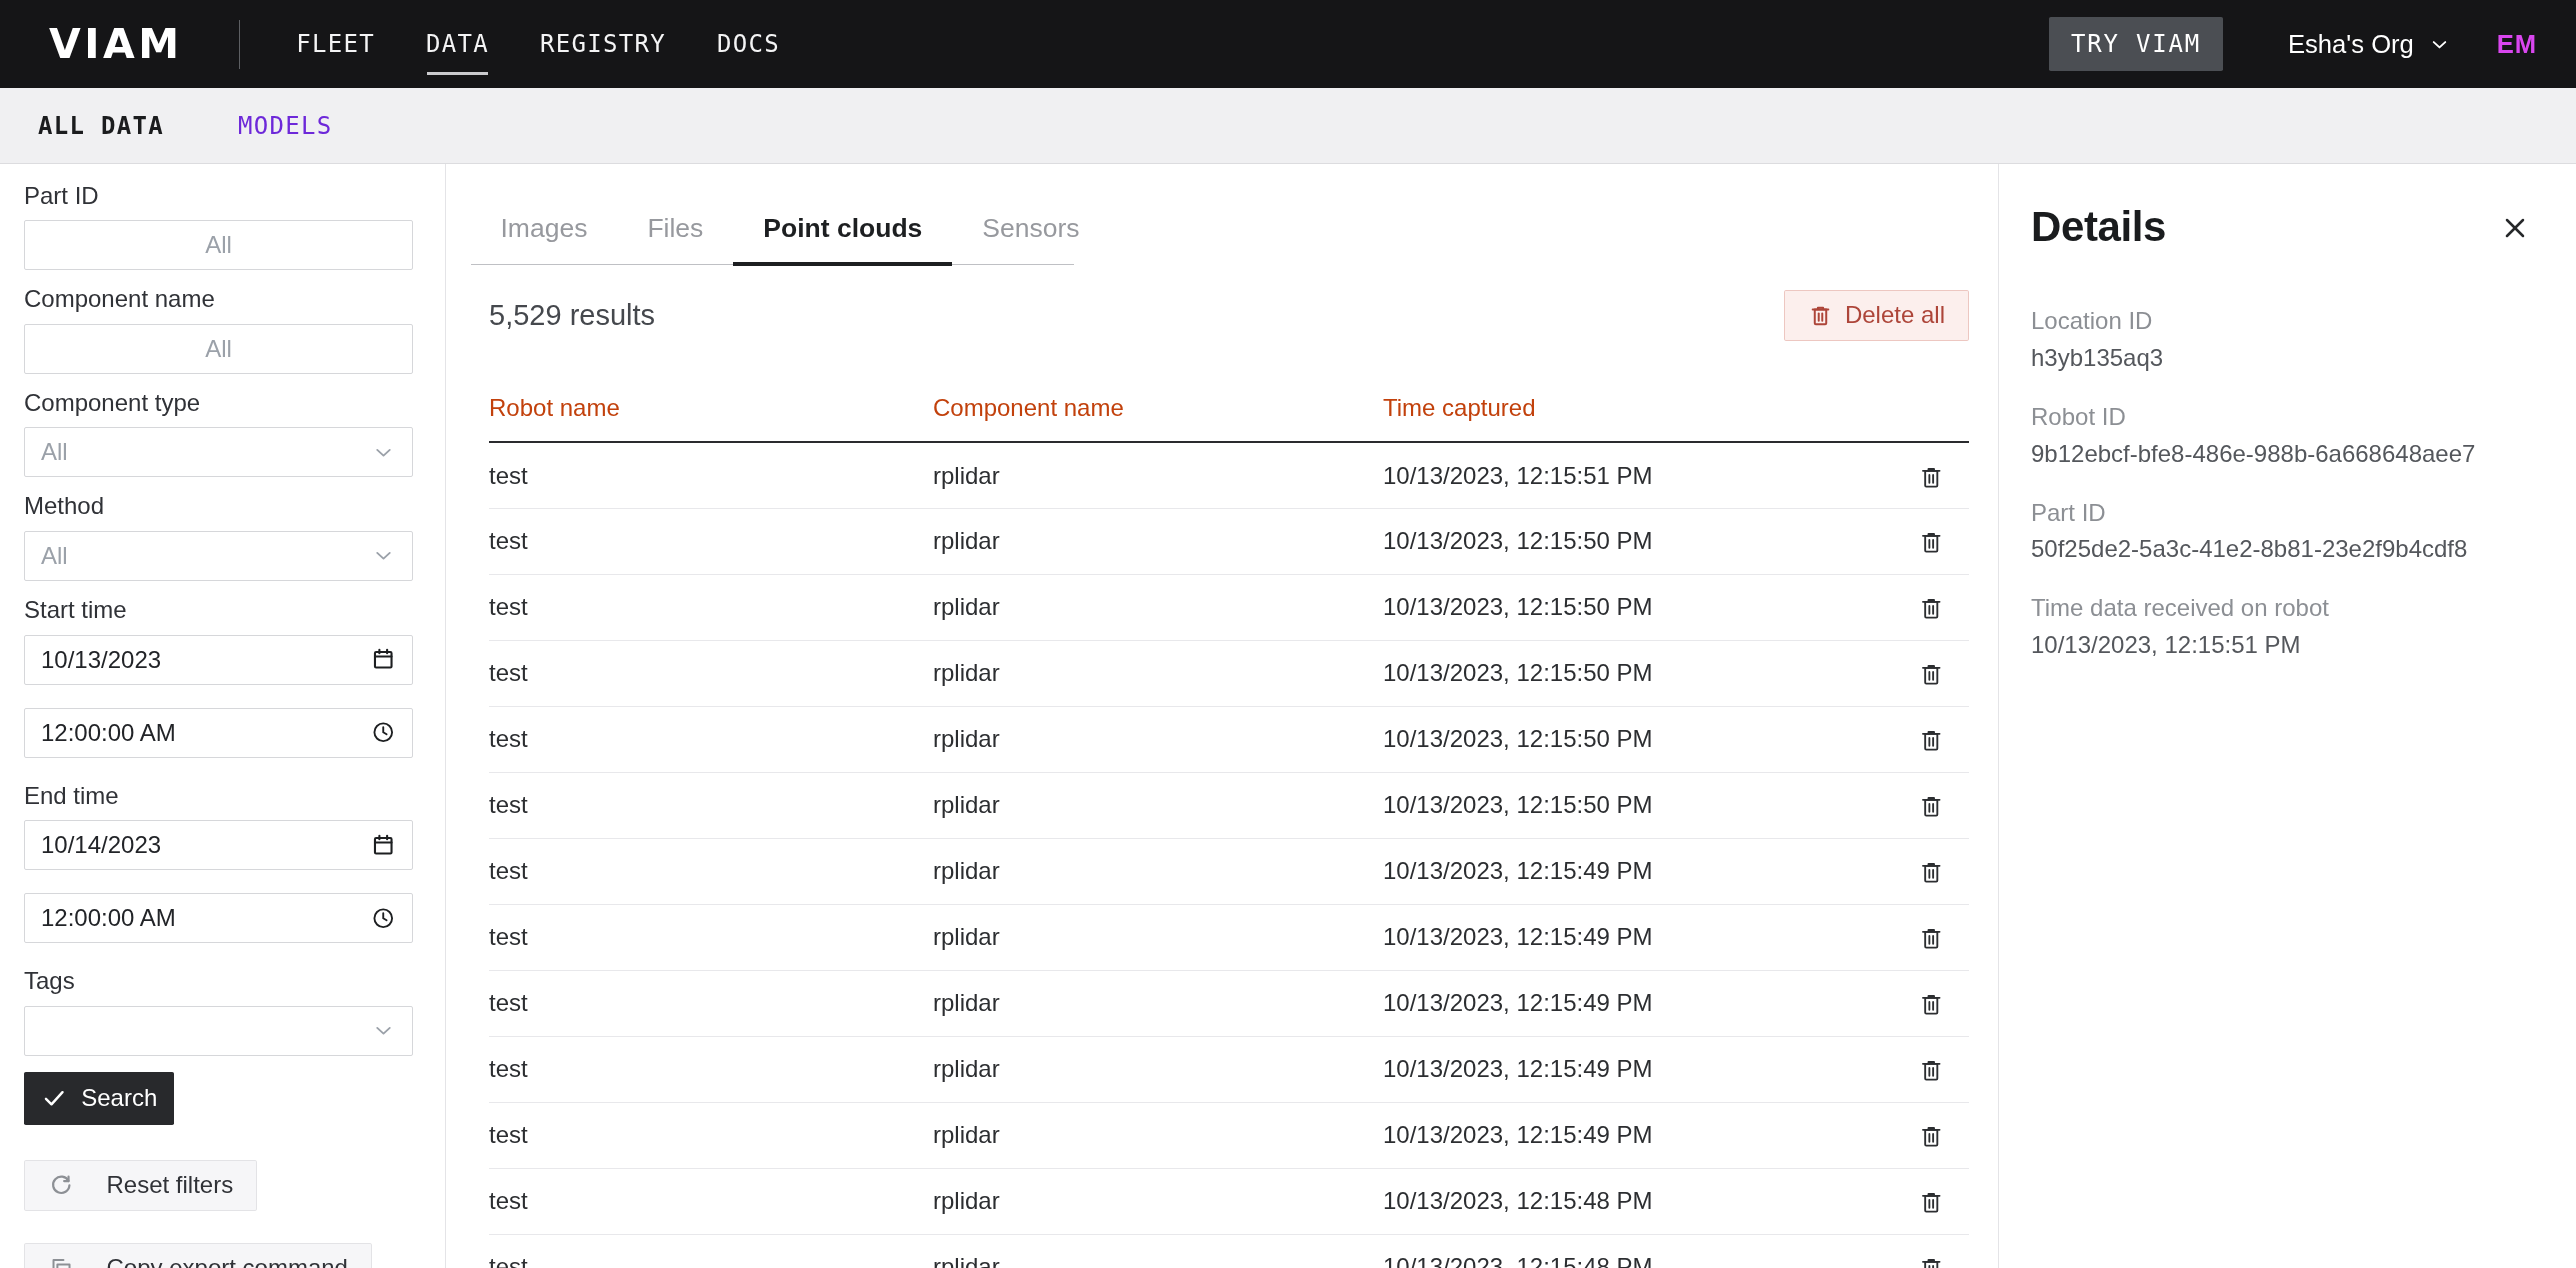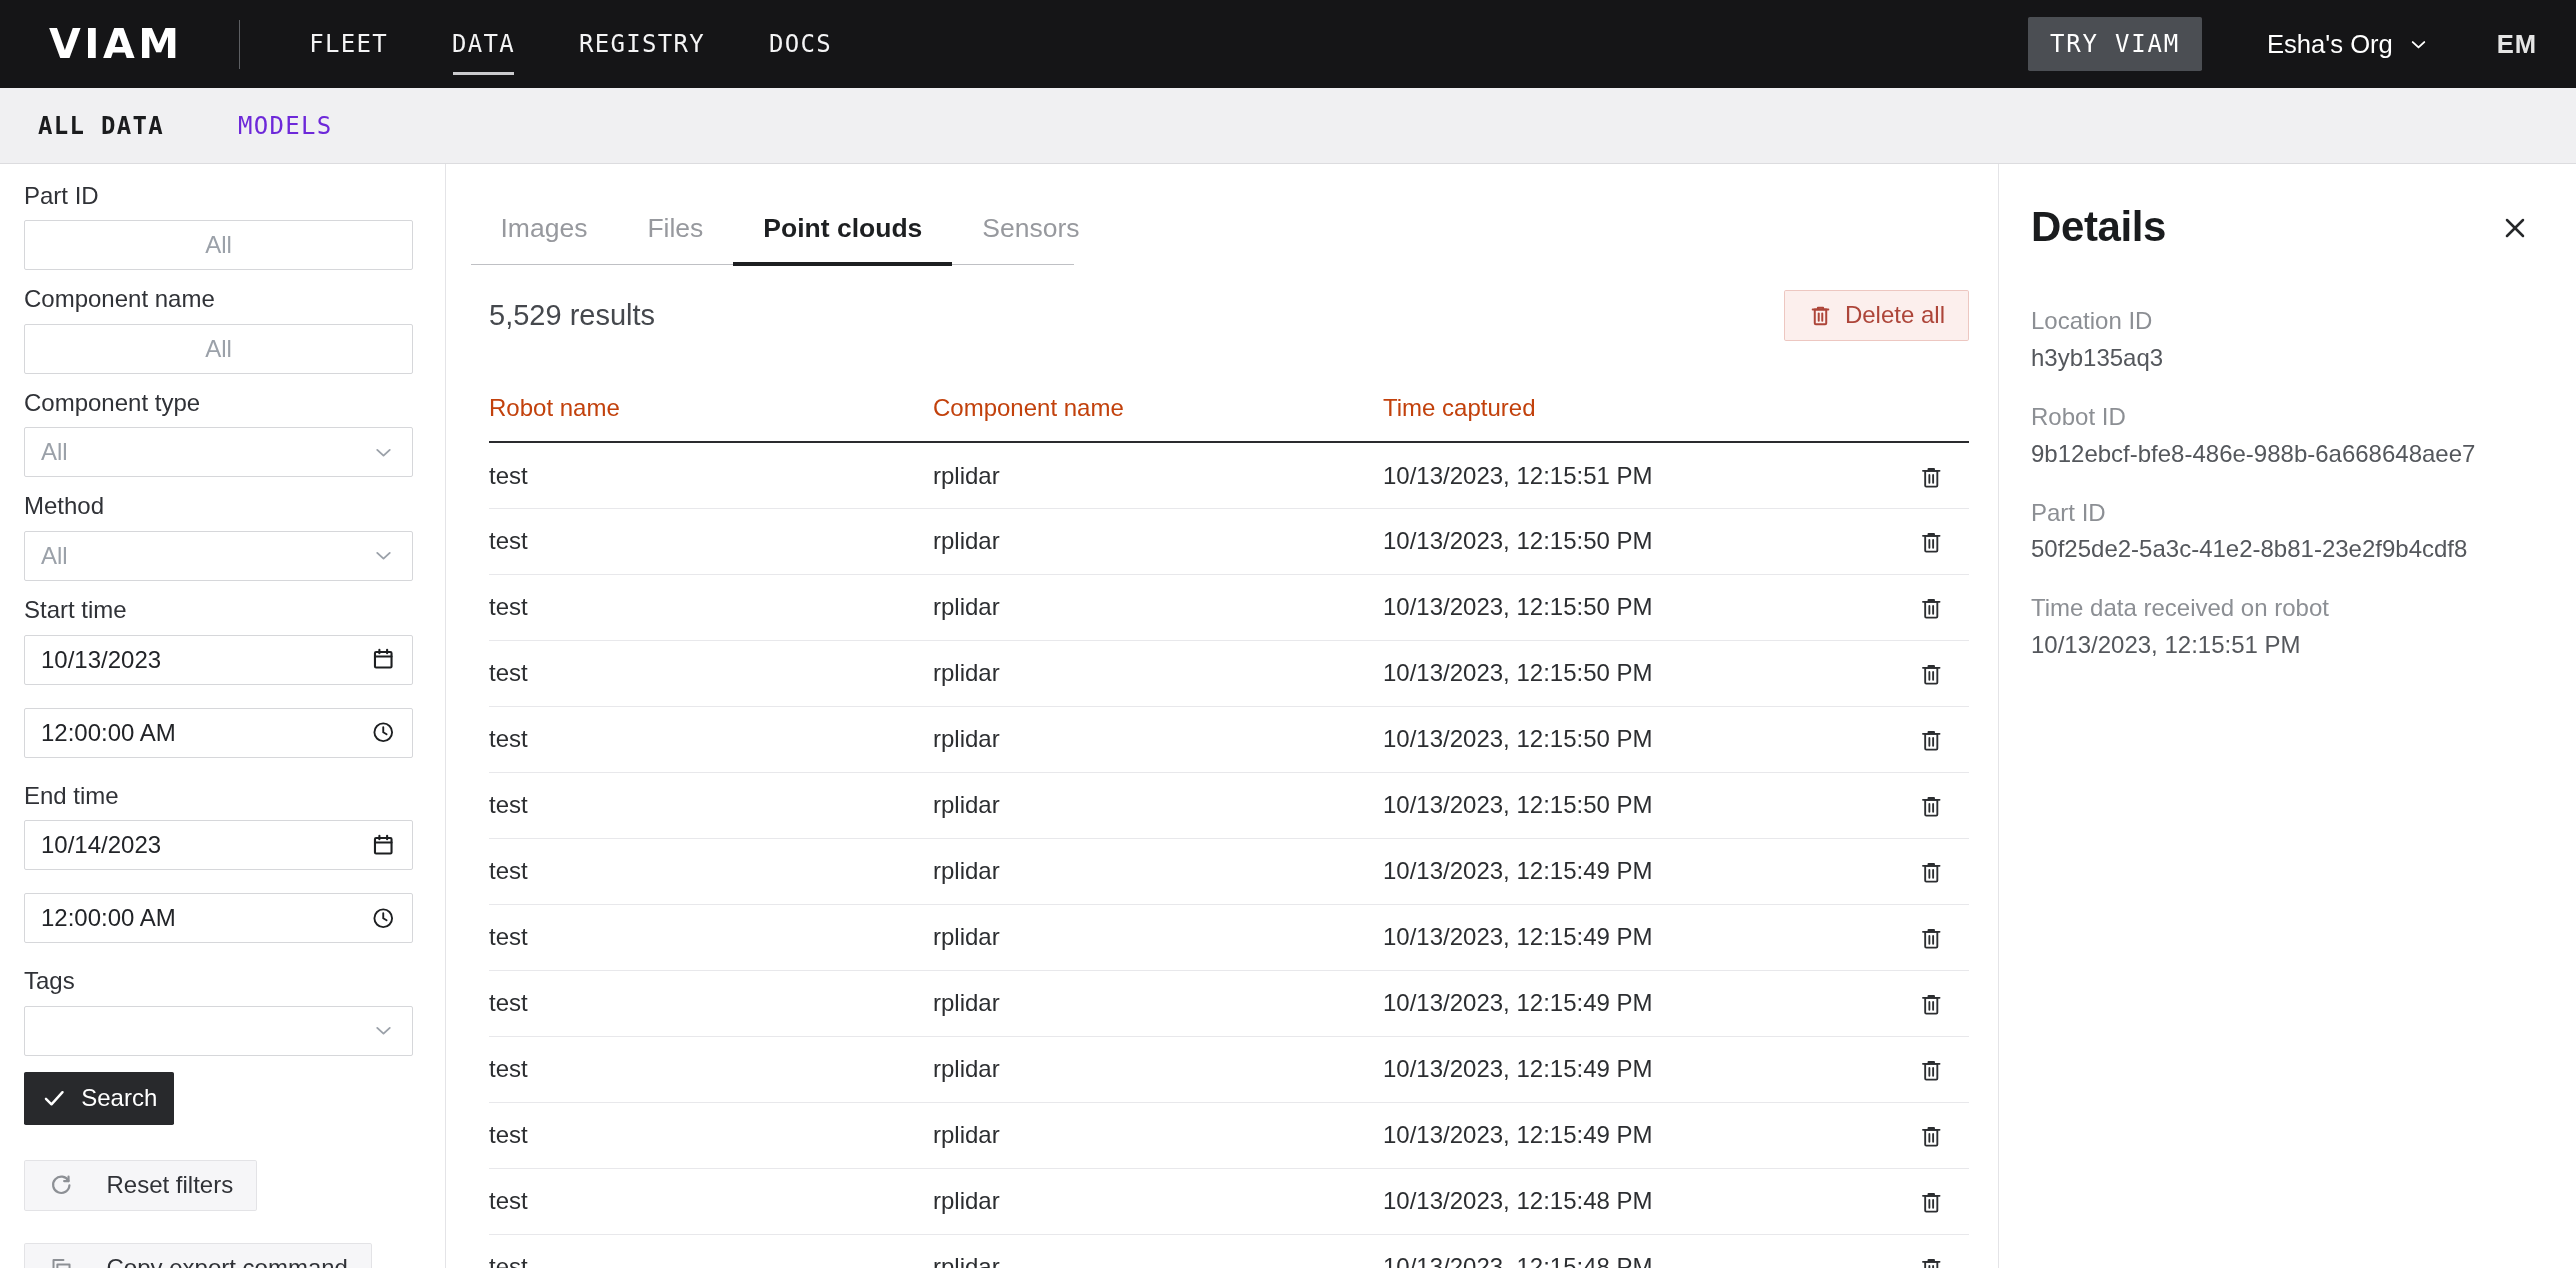--- a/index.html
+++ b/index.html
@@ -4,26 +4,26 @@
 <style>
   * { margin:0; padding:0; box-sizing:border-box; }
   html,body { width:2576px; height:1269px; overflow:hidden; }
   body { font-family:"Liberation Sans", sans-serif; background:#fff; color:#2c2e31; }
 
   
   .topnav { height:88px; background:#151517; display:flex; align-items:center; padding:0 39px 0 49px; }
   .logo { font-family:"DejaVu Sans", sans-serif; font-weight:bold; font-size:41px; color:#fff; letter-spacing:3.5px; cursor:pointer; }
   .nav-divider { width:1.8px; height:49px; background:#5d5f63; margin:0 56px; }
   .nav-links { display:flex; gap:51px; }
-  .nav-link { font-family:"DejaVu Sans Mono", monospace; font-size:24px; color:#f4f4f5; letter-spacing:1.3px; position:relative; cursor:pointer;margin-left:13px; }
+  .nav-link { font-family:"DejaVu Sans Mono", monospace; font-size:24px; color:#f4f4f5; letter-spacing:1.3px; position:relative; cursor:pointer; }
   .nav-link.active::after { content:""; position:absolute; left:0.9px; right:0.9px; bottom:-17px; height:2.6px; background:#cbcbce; }
   .nav-right { margin-left:auto; display:flex; align-items:center;padding-left:32px; }
   .btn-try { font-family:"DejaVu Sans Mono", monospace; font-size:24px; letter-spacing:1.8px; color:#fff; background:#4b4e53; border:none; padding:13.2px 22px; border-radius:1.8px; cursor:pointer; }
   .org { display:flex; align-items:center; gap:14px; margin-left:65px; color:#fff; font-size:25.6px; cursor:pointer; }
-  .initials { margin-left:67px; color:#e5e5e5; font-size:25.6px; font-weight:bold; letter-spacing:0.9px; cursor:pointer; }
+  .initials { margin-left:46px; color:#d946ef; font-size:25.6px; font-weight:bold; letter-spacing:0.9px; cursor:pointer; }
 
   
   .subnav { height:76px; background:#f0f0f2; border-bottom:0.9px solid #dcdcdf; display:flex; align-items:center; gap:74px; padding:0 38px; }
   .subtab { font-family:"DejaVu Sans Mono", monospace; font-size:24px; color:#6d28d9; letter-spacing:1.3px; cursor:pointer; }
   .subtab.active { font-weight:bold; color:#1b1c1e; }
 
   
   .content { display:flex; height:1105px; }
 
   

